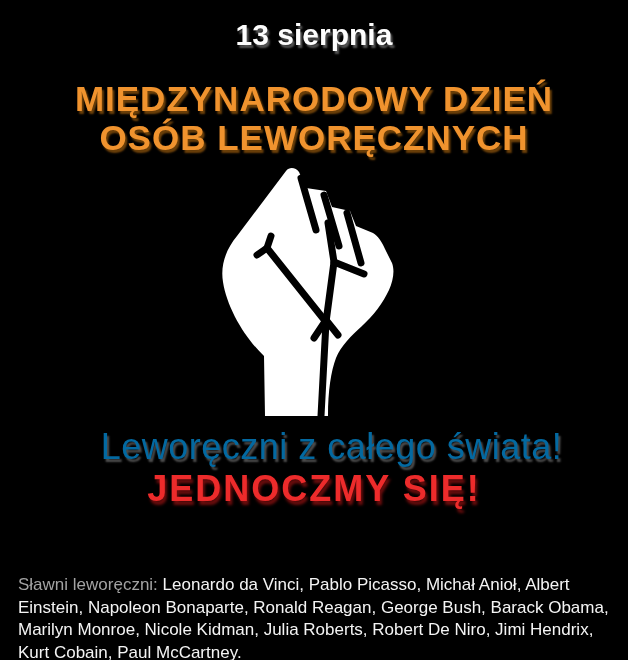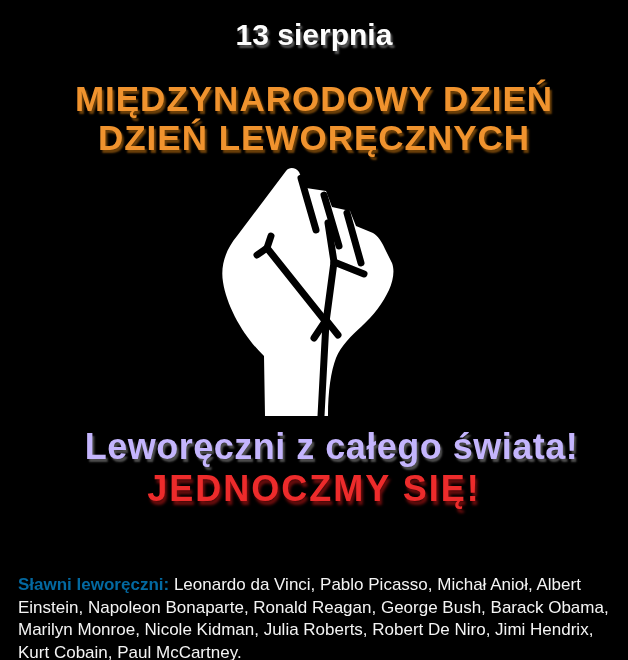--- a/index.html
+++ b/index.html
@@ -32,22 +32,22 @@
     font-size:35px;
     line-height:39px;
     font-weight:bold;
     color:#F0932E;
     letter-spacing:1px;
     text-shadow:2px 3px 2px #6e4109;
   }
   .slogan-white{
     top:426px;
     font-size:36px;
-    font-weight:bold;
-    color:#c4b5fd;
+    font-weight:normal;
+    color:#0369a1;
     letter-spacing:0.5px;
     text-shadow:2px 3px 2px #4f4f4f;
     margin-left:35px;
   }
   .slogan-red{
     top:468px;
     font-size:36px;
     font-weight:bold;
     color:#ED2B2B;
     letter-spacing:2px;
@@ -58,41 +58,41 @@
     left:18px;
     width:598px;
     top:557px;
     text-align:left;
     font-size:17px;
     line-height:22.5px;
     color:#f4f4f4;
     font-weight:normal;
   }
   .famous .label{
-    color:#0369a1;
-    font-weight:bold;
+    color:#a3a3a3;
+    font-weight:normal;
   }
   .fist{
     position:absolute;
     left:214px;
     top:166px;
     width:182px;
     height:250px;
   }
 </style>
 </head>
 <body>
 
 <div class="poster">
 
   <div class="center-text date">13 sierpnia</div>
 
   <div class="center-text title">
     <div>MIĘDZYNARODOWY DZIEŃ</div>
-    <div>DZIEŃ LEWORĘCZNYCH</div>
+    <div>OSÓB LEWORĘCZNYCH</div>
   </div>
 
   <svg class="fist" viewBox="0 0 180 250" xmlns="http://www.w3.org/2000/svg">
 
     <path fill="#ffffff" d="M 50,250 L 49,190
          C 30,172 12,142 8,116
          C 5,98 12,82 22,70
          L 71,5
          C 75,0 81,2 84,6
          L 91,22 L 111,25 L 117,41 L 135,45 L 141,60 L 158,67

